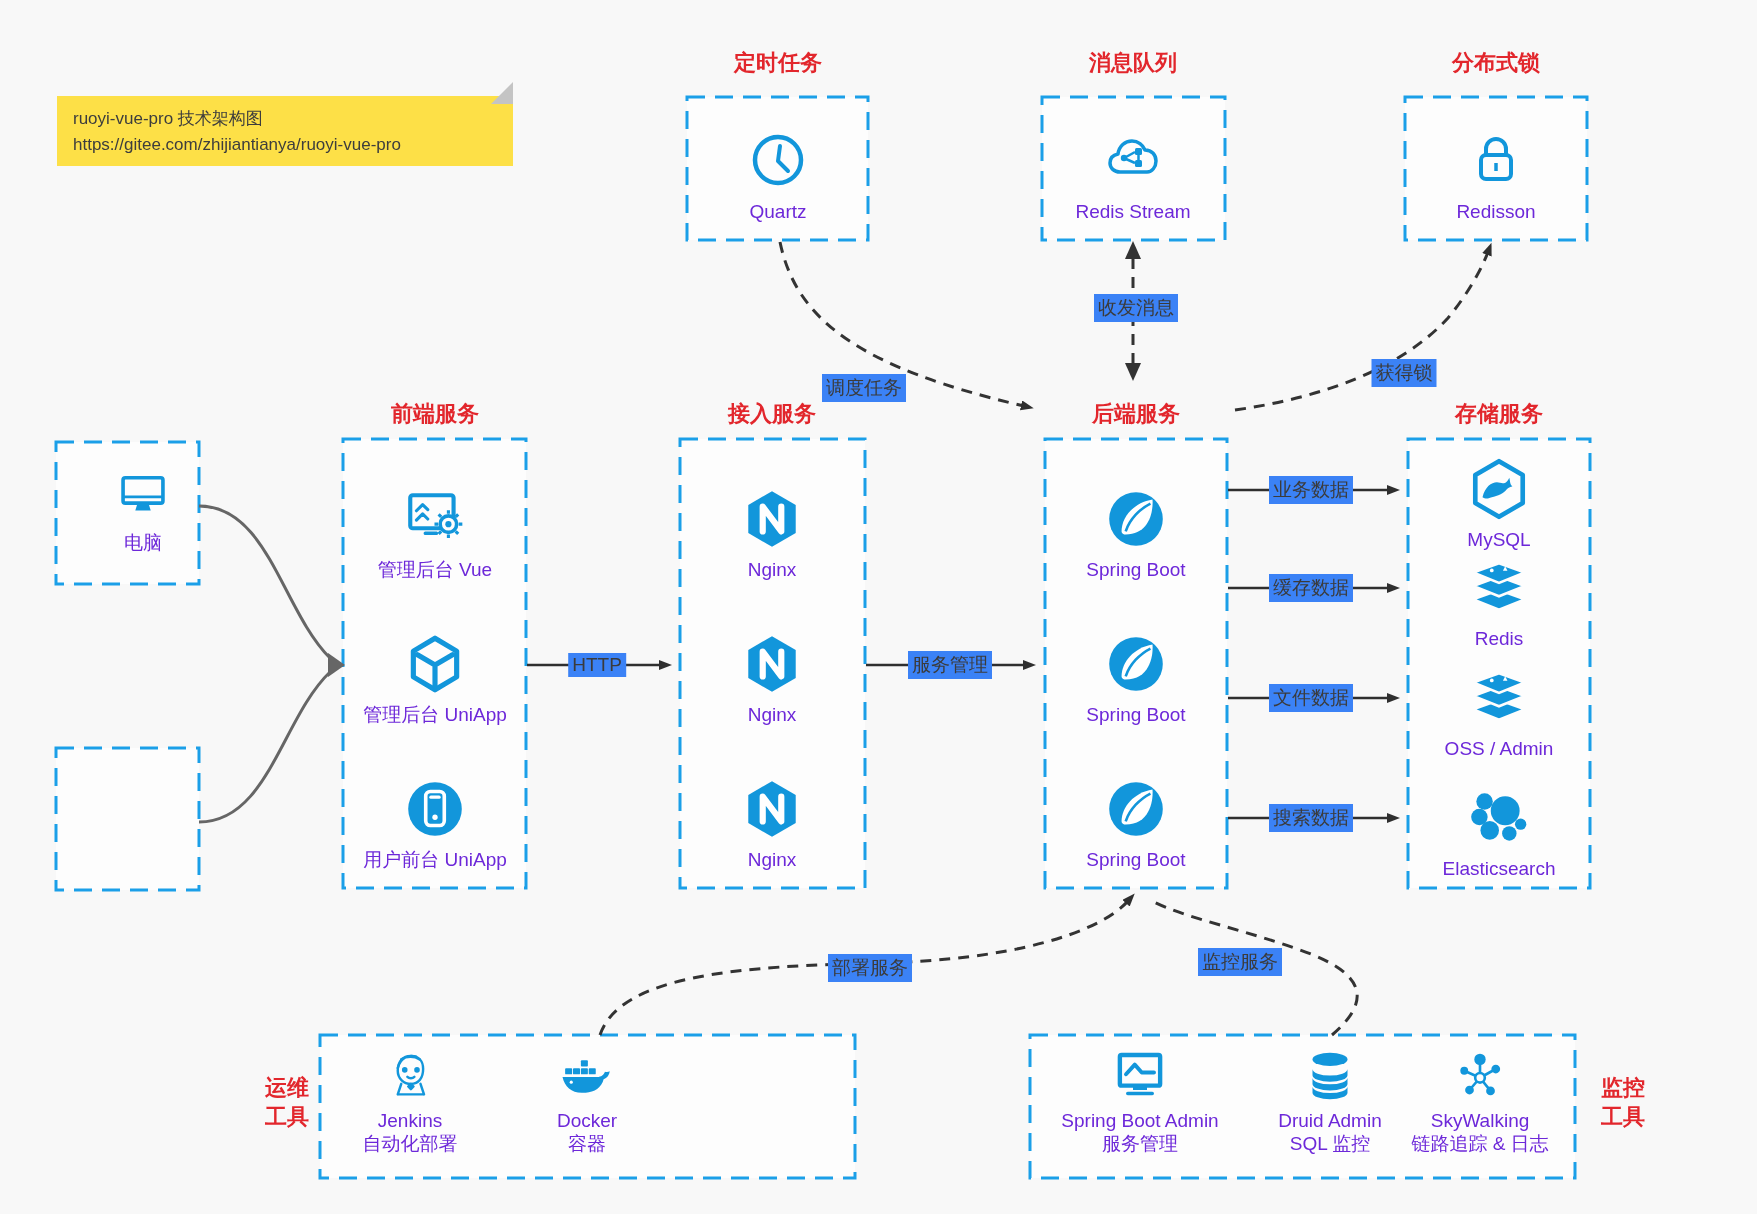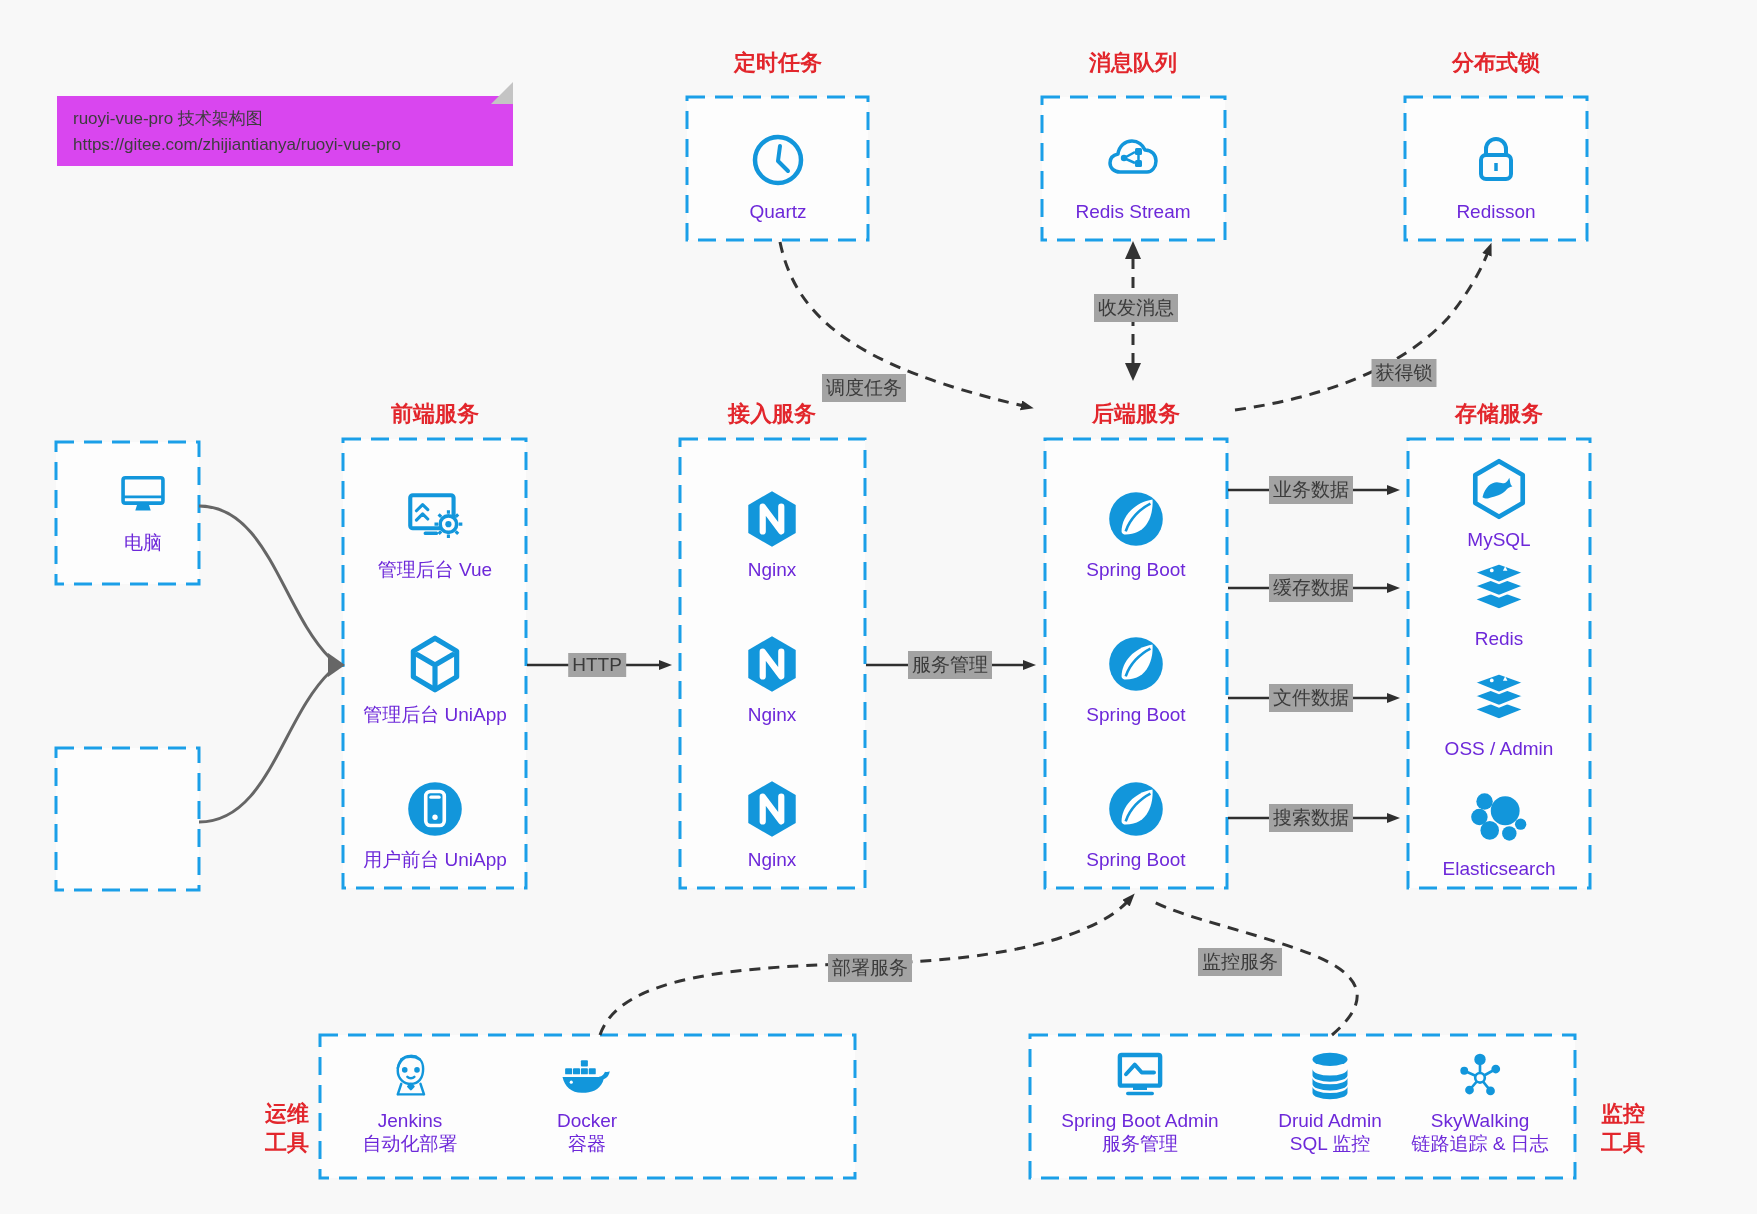--- a/index.html
+++ b/index.html
@@ -1,35 +1,35 @@
 <!DOCTYPE html>
 <html><head>
 <meta charset="utf-8">
 <style>
   html,body{margin:0;padding:0;background:#eee;}
   .canvas{position:relative;width:1757px;height:1214px;background:#f8f8f8;overflow:hidden;
           font-family:"Liberation Sans","DejaVu Sans",sans-serif;color:#3c3c3c;}
   svg.lines{position:absolute;left:0;top:0;pointer-events:none;}
   .defs{position:absolute;width:0;height:0;overflow:hidden;}
-  .note{position:absolute;left:57px;top:96px;width:456px;height:70px;background:#d946ef;
+  .note{position:absolute;left:57px;top:96px;width:456px;height:70px;background:#fde047;
         box-sizing:border-box;padding:10px 16px;font-size:17px;line-height:26px;color:#3d3d3d;}
   .note-fold{position:absolute;right:0;top:-14px;width:0;height:0;
              border-left:22px solid transparent;border-bottom:22px solid #c4c4c4;}
   .group-title{position:absolute;transform:translateX(-50%);font-size:22px;font-weight:bold;
                color:#e2262c;white-space:nowrap;}
   .side-title{position:absolute;transform:translateX(-50%);font-size:22px;font-weight:bold;
-              color:#e2262c;line-height:29px;text-align:center;margin-top:26px;}
+              color:#e2262c;line-height:29px;text-align:center;}
   .item{position:absolute;display:flex;flex-direction:column;align-items:center;text-align:center;}
   .item .ic64{width:64px;height:64px;margin-bottom:8px;}
   .item .ic66{width:66px;height:66px;margin-bottom:6px;}
   .item .ic58{width:58px;height:58px;margin-bottom:7px;}
   .item .ic56{width:56px;height:56px;margin-bottom:5px;}
   .item .label{font-size:19px;color:#6d28d9;line-height:23px;white-space:nowrap;}
   .edge-label{position:absolute;transform:translate(-50%,-50%);font-size:19px;color:#3b3b3b;
-              background:#a3a3a3;padding:1px 4px;white-space:nowrap;}
+              background:#3b82f6;padding:1px 4px;white-space:nowrap;}
 </style>
 </head>
 <body>
 
 <svg class="defs" aria-hidden="true">
   <defs>
     <symbol id="sym-clock" viewBox="0 0 64 64">
       <circle cx="32" cy="32" r="23" fill="none" stroke="#1296db" stroke-width="4.5"></circle>
       <path d="M34,18 L32,33 L42,43" fill="none" stroke="#1296db" stroke-width="4" stroke-linecap="round" stroke-linejoin="round"></path>
     </symbol>

